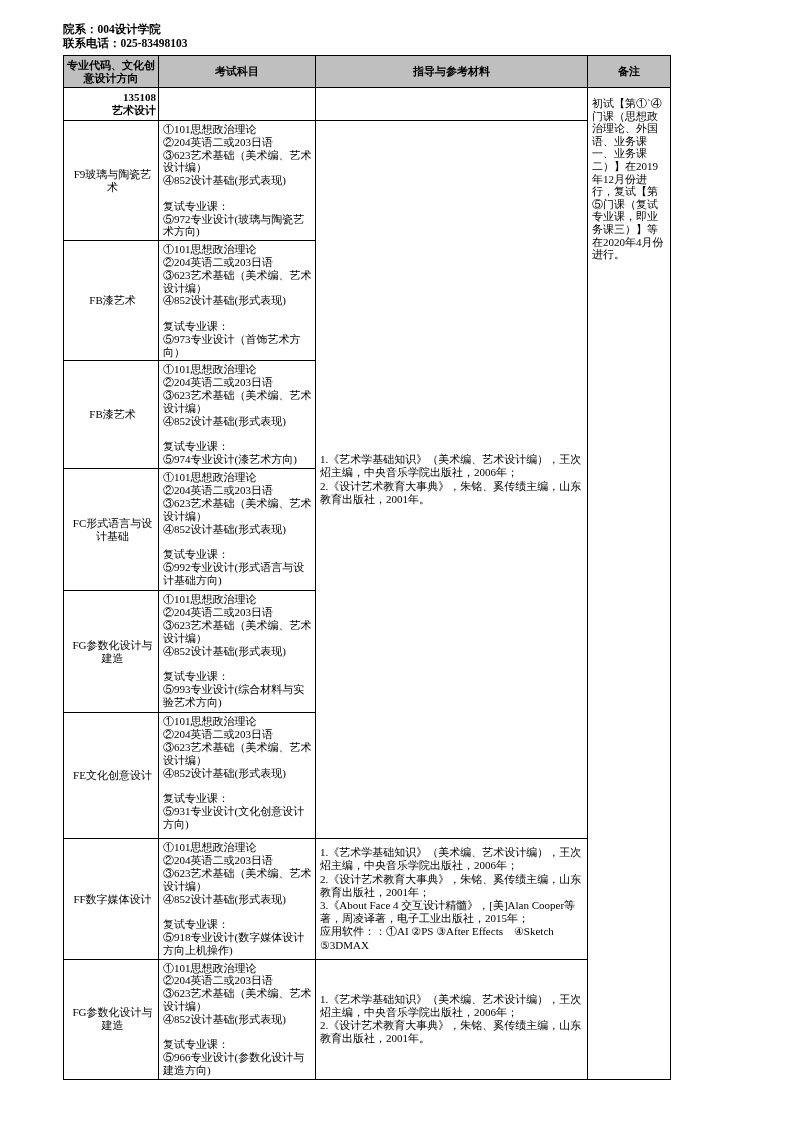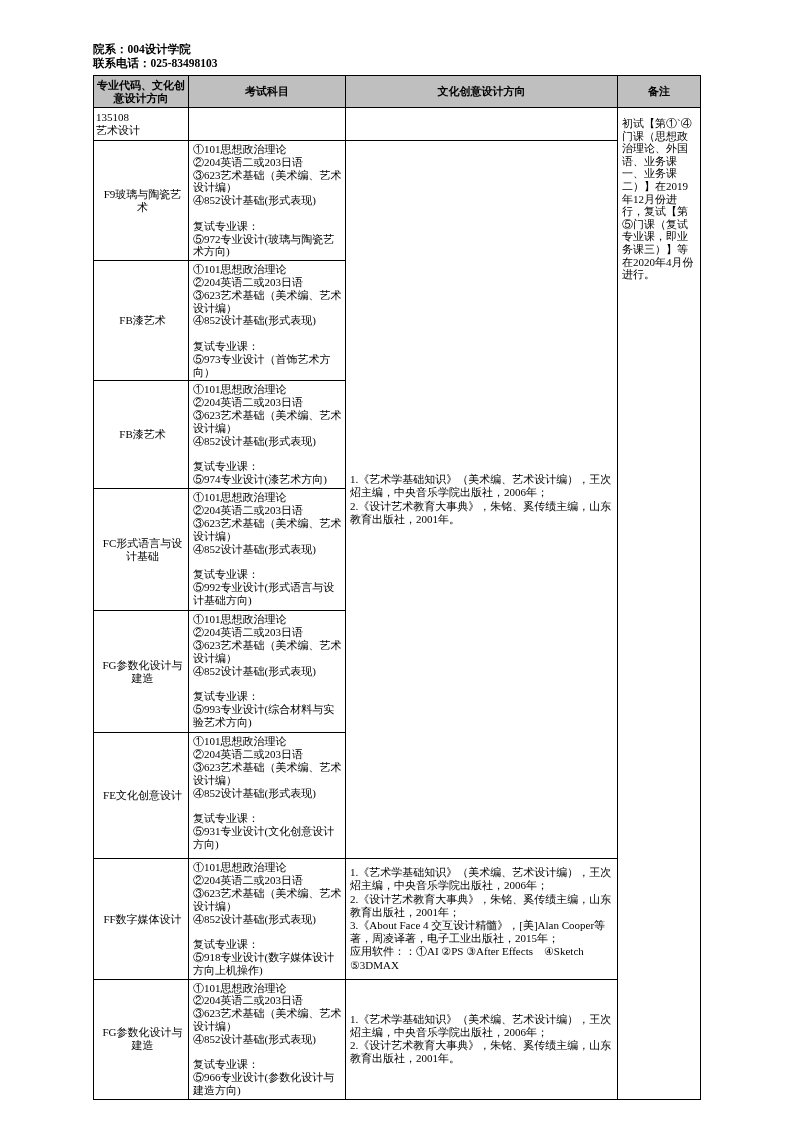--- a/index.html
+++ b/index.html
@@ -2,21 +2,21 @@
 <html><head>
 <meta charset="utf-8">
 <style>
   html, body { margin:0; padding:0; }
   body {
     width: 793px; height: 1121px;
     background: #ffffff;
     font-family: "Liberation Serif", "DejaVu Serif", serif;
     color: #000;
   }
-  .doc { padding-top: 42px; margin-left: 93px; width: 609px; }
+  .doc { padding-top: 22px; margin-left: 63px; width: 609px; }
   .doc-header div {
     font-weight: bold;
     font-size: 11.5px;
     line-height: 14px;
     white-space: nowrap;
   }
   table.grid {
     margin-top: 5px;
     border-collapse: collapse;
     table-layout: fixed;
@@ -41,22 +41,22 @@
     line-height: 12.5px;
   }
   td { line-height: 12.8px; }
   td.dir {
     vertical-align: middle;
     text-align: center;
     padding: 2px 2px 2px 5px;
   }
   td.program {
     vertical-align: middle;
-    text-align: left;
-    font-weight: normal;
+    text-align: right;
+    font-weight: bold;
     padding: 2px;
     line-height: 13px;
   }
   td.subjects {
     vertical-align: top;
     padding: 2px 3px 2px 4px;
     white-space: pre-line;
   }
   td.refs {
     vertical-align: middle;
@@ -93,21 +93,21 @@
     <colgroup>
       <col class="c1">
         <col class="c2">
         <col class="c3">
         <col class="c4">
     </colgroup>
     <tbody>
       <tr>
         <th>专业代码、文化创意设计方向</th>
         <th>考试科目</th>
-        <th>文化创意设计方向</th>
+        <th>指导与参考材料</th>
         <th>备注</th>
       </tr>
 
       <tr class="h-program">
         <td class="program">
           <div>135108</div>
           <div>艺术设计</div>
         </td>
         <td class="empty"></td>
         <td class="empty"></td>

